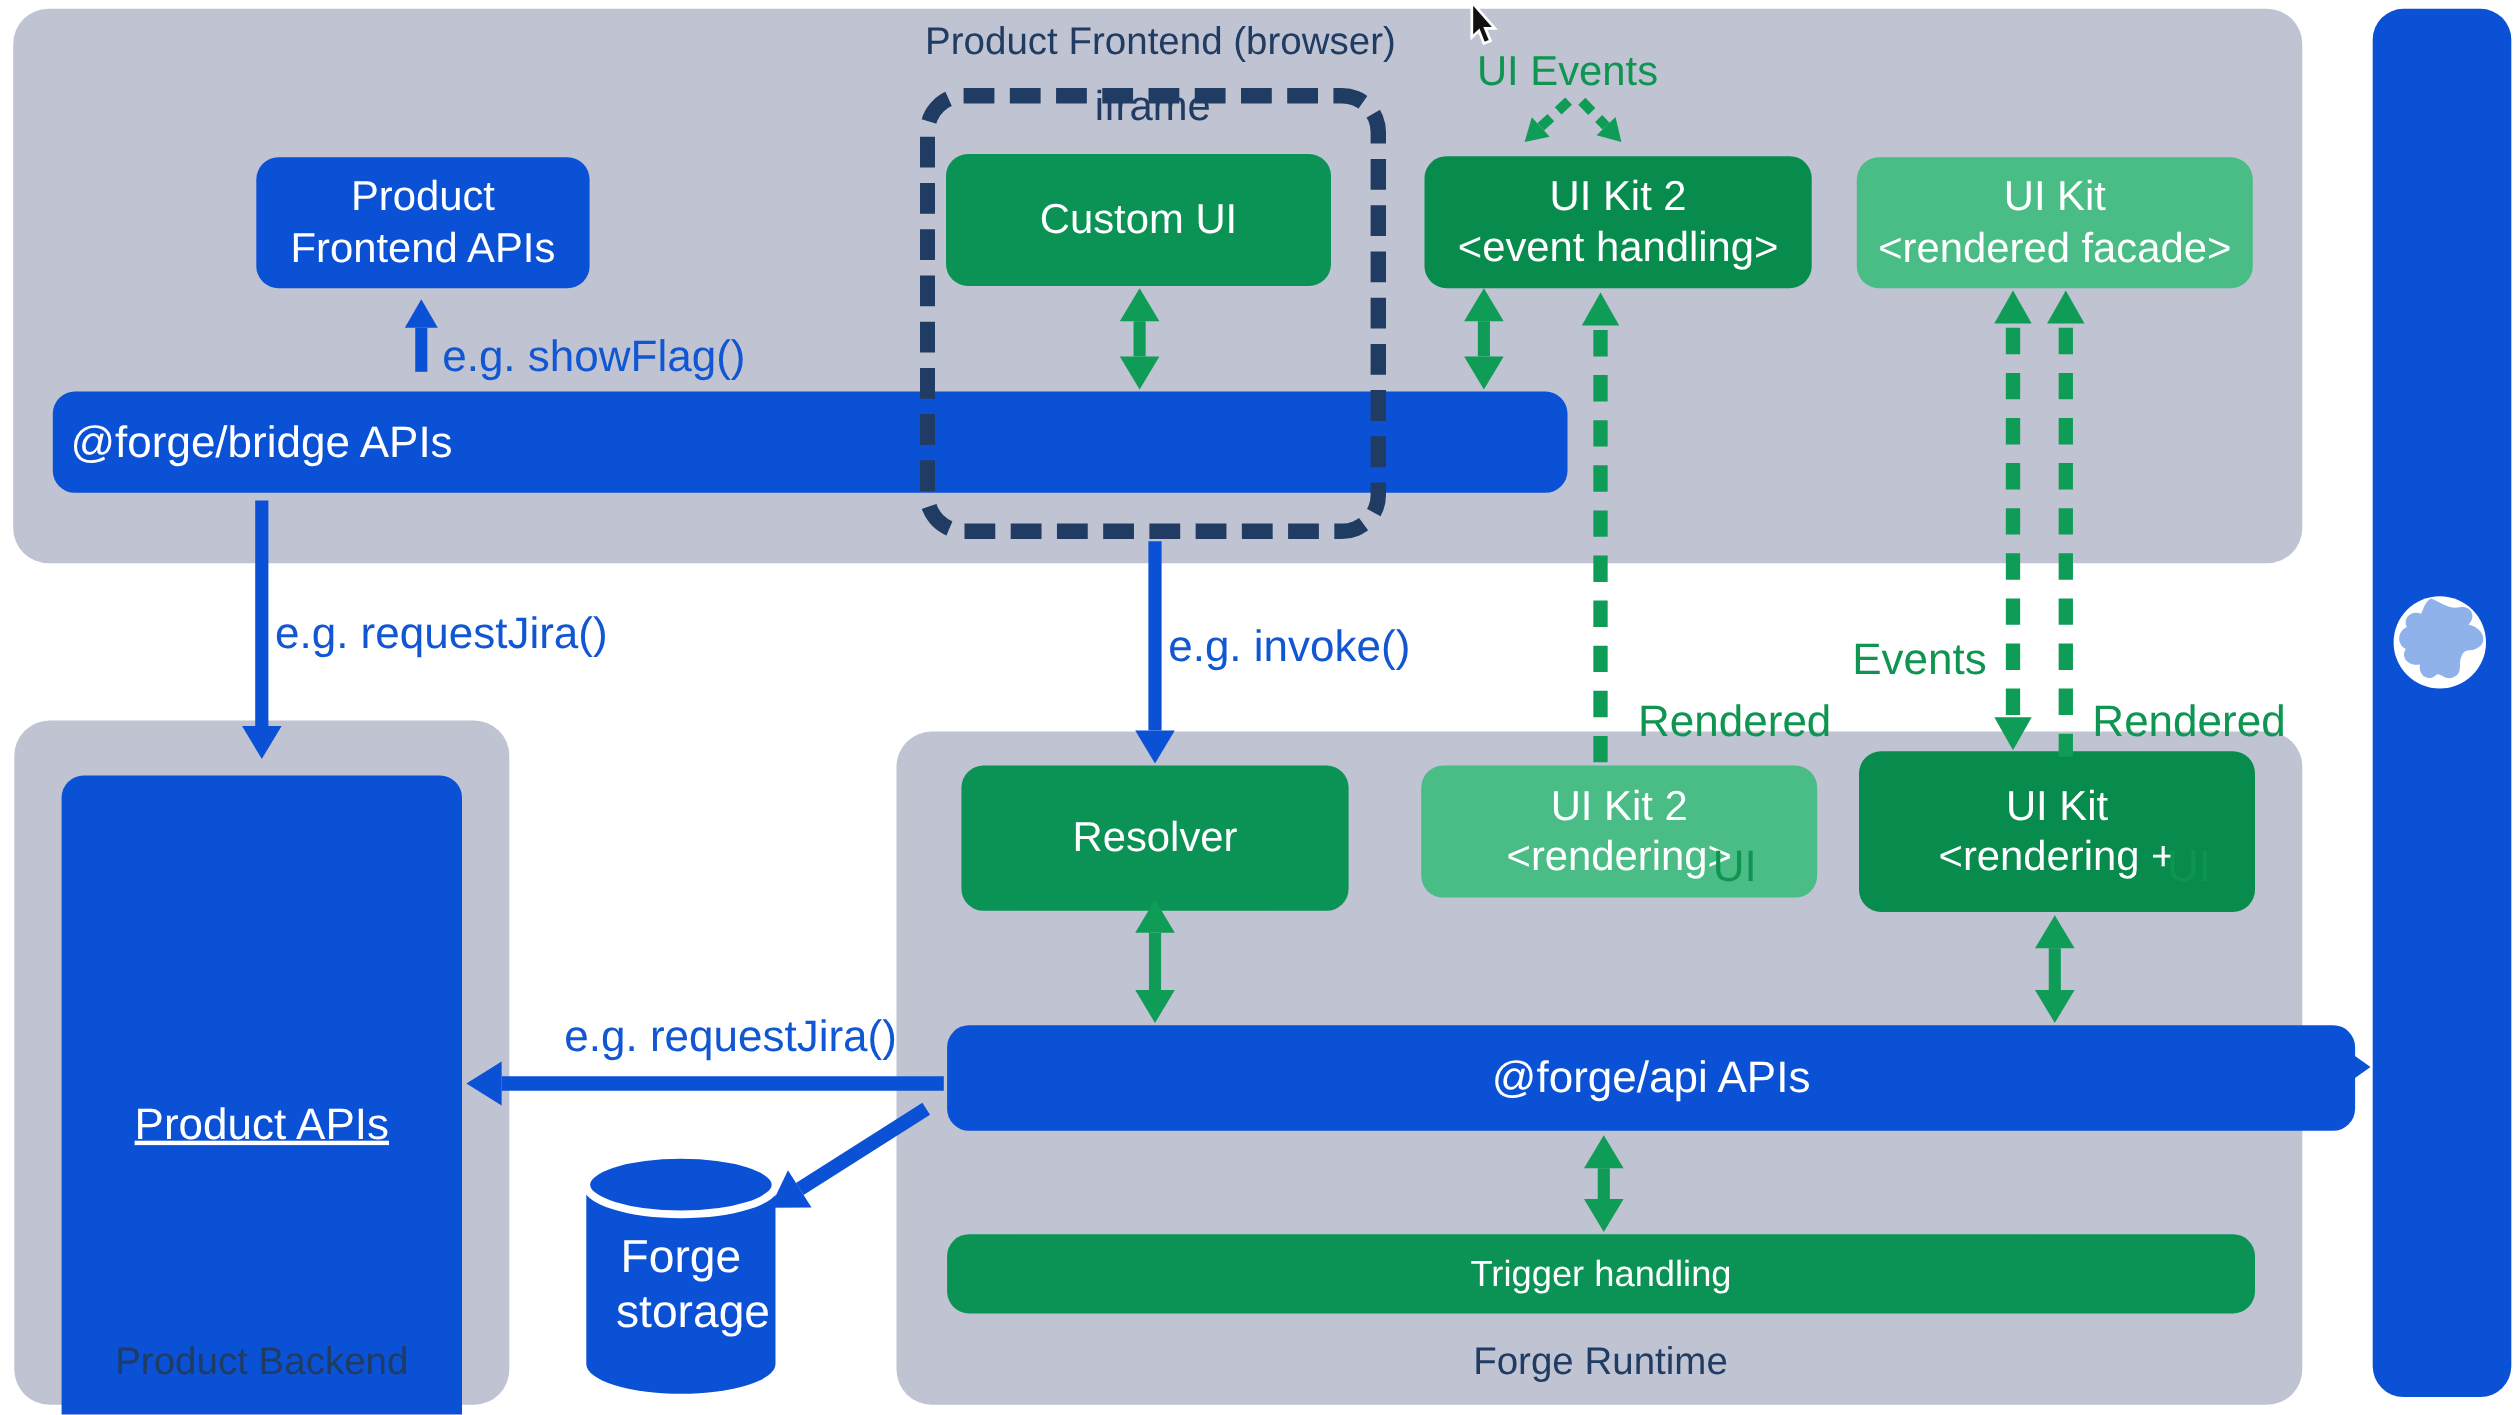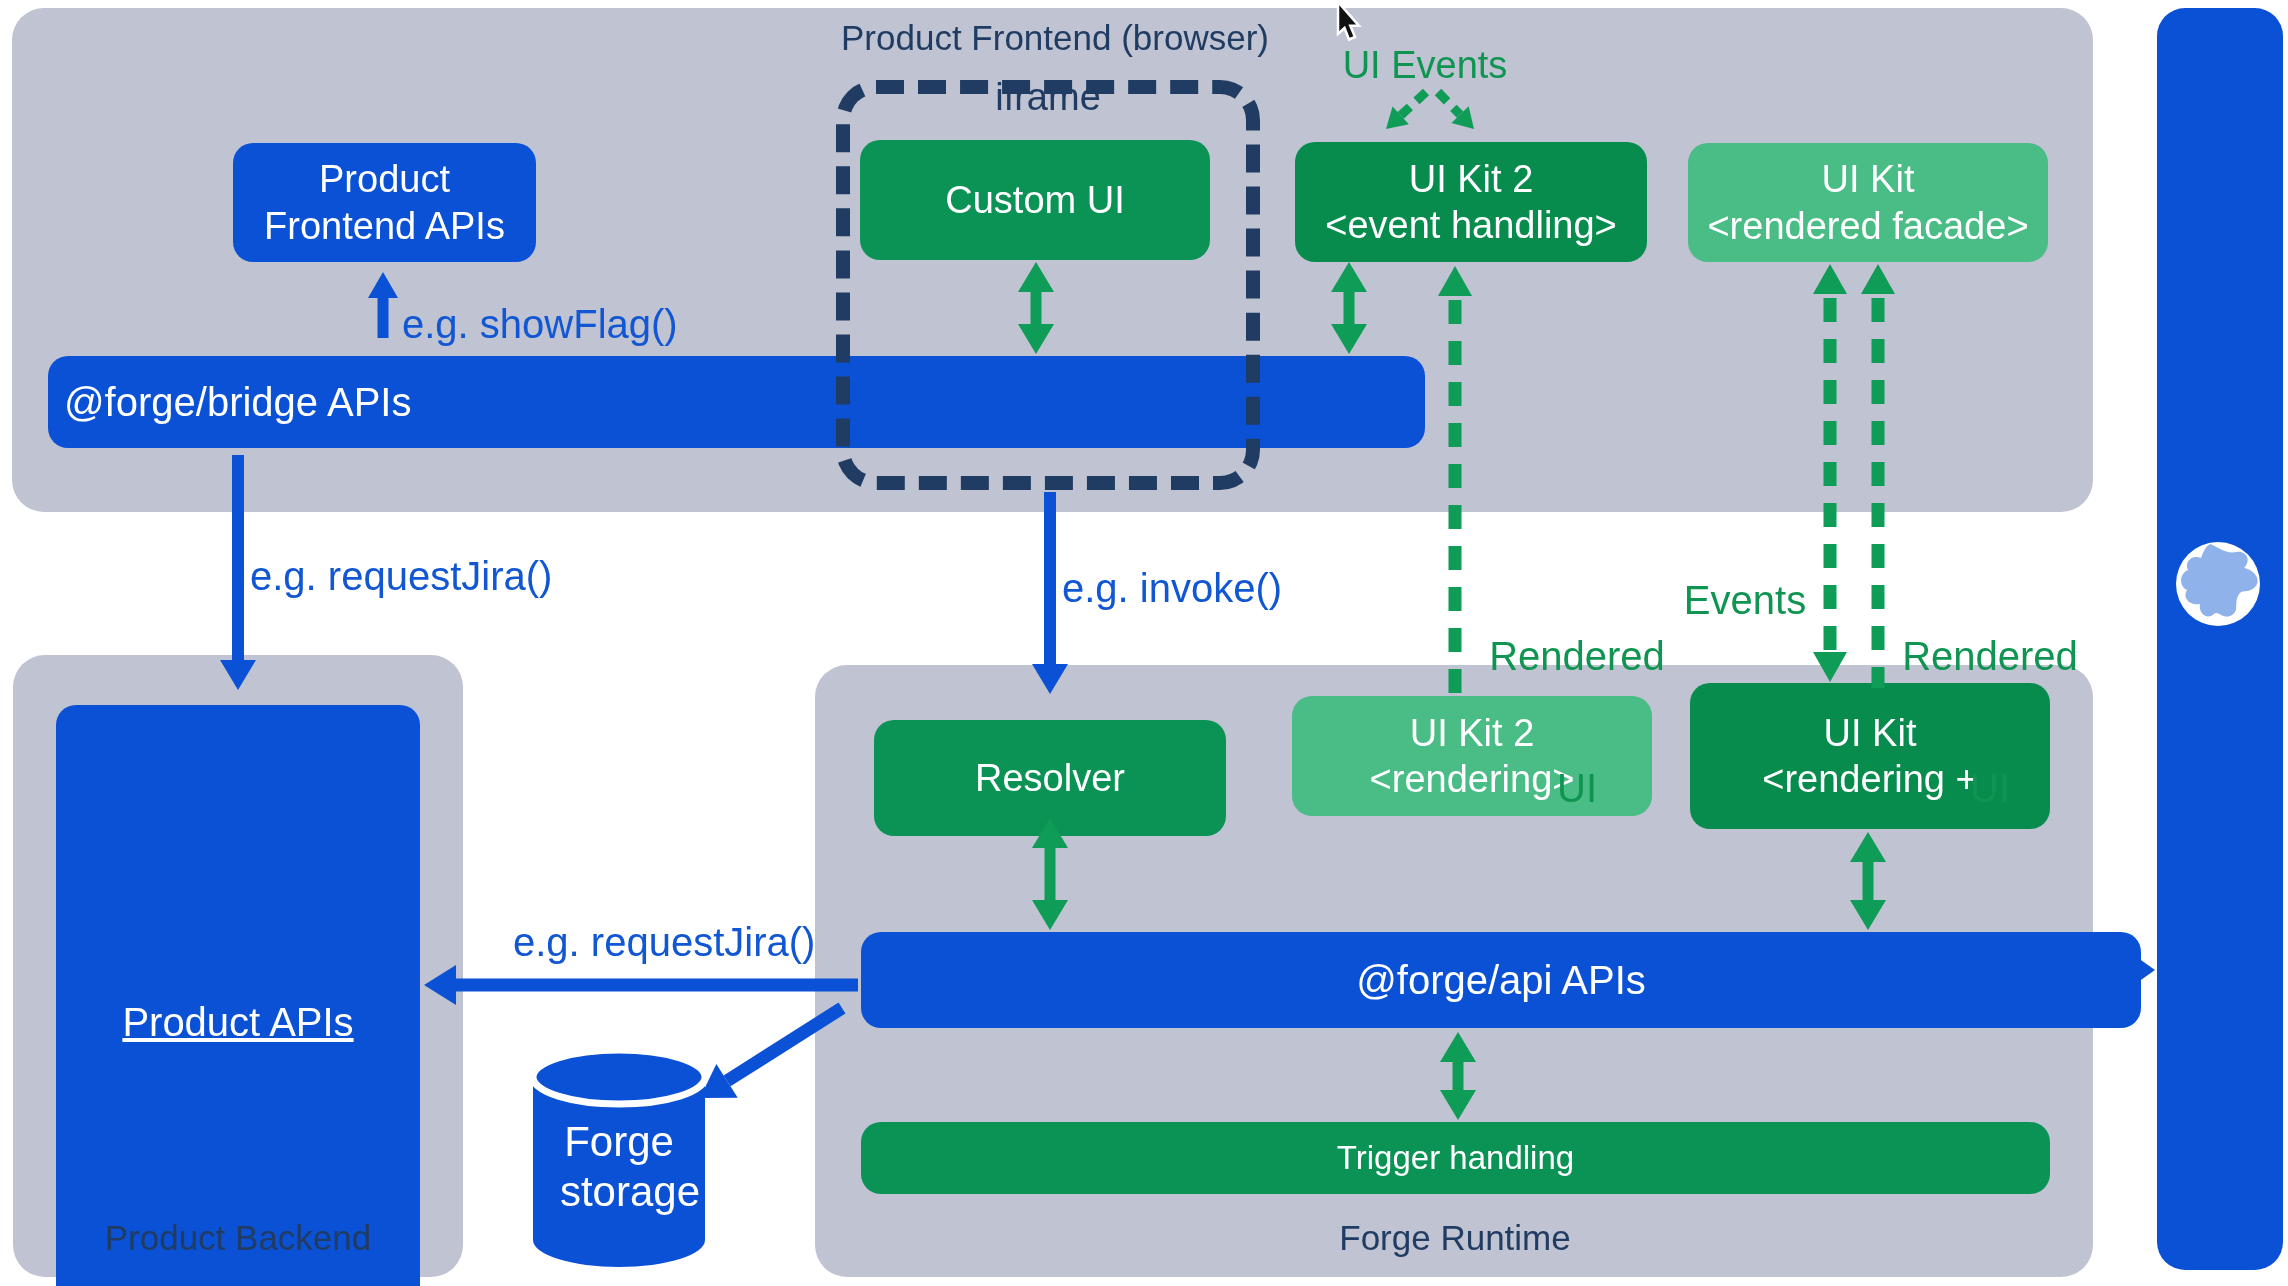--- a/index.html
+++ b/index.html
@@ -82,21 +82,21 @@
   <span>Rendered</span>
   <span>UI</span>
 </div>
 <div class="lbl btext ann center" style="left:513px;top:920px;width:300px;">e.g. requestJira()</div>
 
 <div class="box box-blue" style="left:56px;top:705px;width:364px;height:634px;font-size:40px;text-decoration:underline;">
   <span>Product APIs</span>
 </div>
 <div class="lbl navy title center" style="left:38px;top:1218px;width:400px;">Product Backend</div>
 
-<div class="box box-green" style="left:874px;top:720px;width:352px;height:116px;">
+<div class="box box-green" style="left:874px;top:696px;width:352px;height:132px;">
   <span>Resolver</span>
 </div>
 <div class="box box-green-light two-line" style="left:1292px;top:696px;width:360px;height:120px;">
   <span>UI Kit 2</span>
   <span>&lt;rendering&gt;</span>
 </div>
 <div class="box box-green-dark two-line" style="left:1690px;top:683px;width:360px;height:146px;">
   <span>UI Kit</span>
   <span>&lt;rendering +</span>
 </div>

